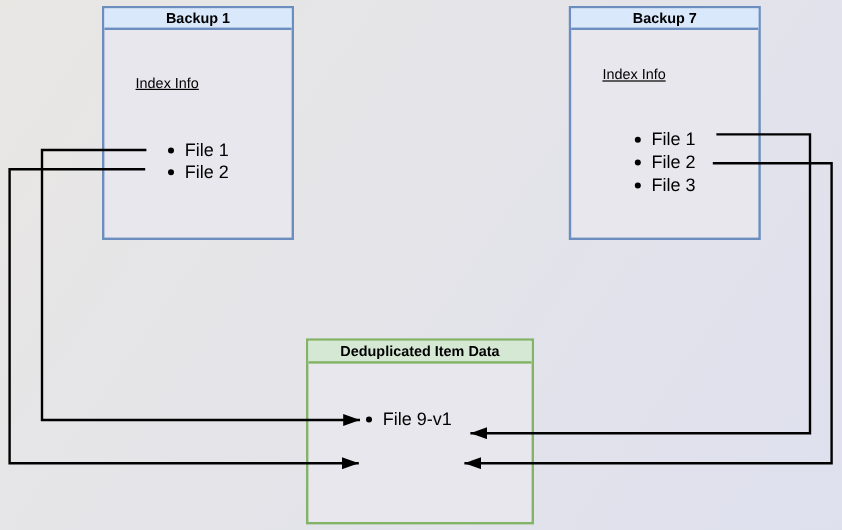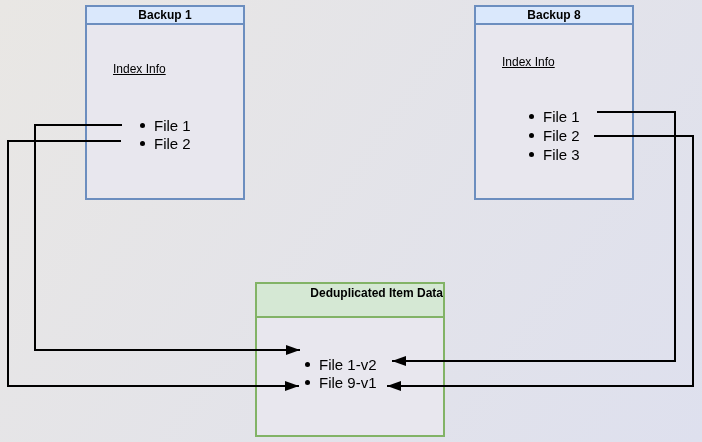--- a/index.html
+++ b/index.html
@@ -39,25 +39,24 @@
     font-weight: bold;
     font-size: 12px;
   }
   .box.blue .box-header {
     height: 18px;
     line-height: 17px;
     background: var(--blue-header-fill);
     border-bottom: 2px solid var(--blue-border);
   }
   .box.green .box-header {
-    height: 34px;
+    height: 19px;
     line-height: 18px;
     background: var(--green-header-fill);
     border-bottom: 2px solid var(--green-border);
-    text-align: right;
   }
 
   .box-body { position: relative; width: 100%; }
 
   .subtitle {
     position: absolute;
     font-size: 12px;
     white-space: nowrap;
     text-decoration: underline;
   }
@@ -126,21 +125,21 @@
           </li>
           <li>
             <span class="bullet"></span>
             <span>File 2</span>
           </li>
         </ul>
     </div>
   </div>
 
   <div id="backup2" class="box blue">
-    <div class="box-header">Backup 8</div>
+    <div class="box-header">Backup 7</div>
     <div class="box-body">
       <div class="subtitle">Index Info</div>
       <ul class="file-list">
           <li>
             <span class="bullet"></span>
             <span>File 1</span>
           </li>
           <li>
             <span class="bullet"></span>
             <span>File 2</span>
@@ -152,23 +151,19 @@
         </ul>
     </div>
   </div>
 
   <div id="dedup" class="box green">
     <div class="box-header">Deduplicated Item Data</div>
     <div class="box-body">
       <ul class="file-list">
           <li>
             <span class="bullet"></span>
-            <span>File 1-v2</span>
-          </li>
-          <li>
-            <span class="bullet"></span>
             <span>File 9-v1</span>
           </li>
         </ul>
     </div>
   </div>
 
 </div>
 
 </body></html>

